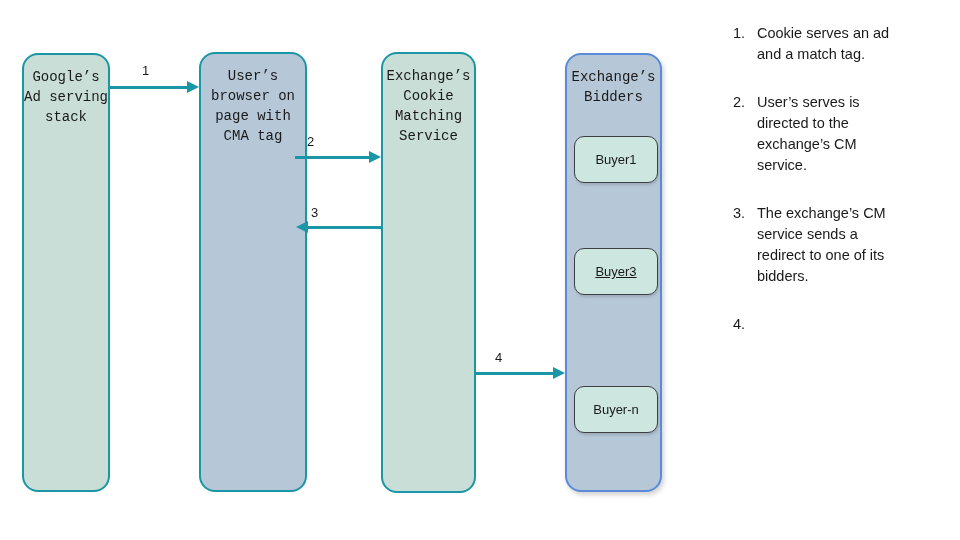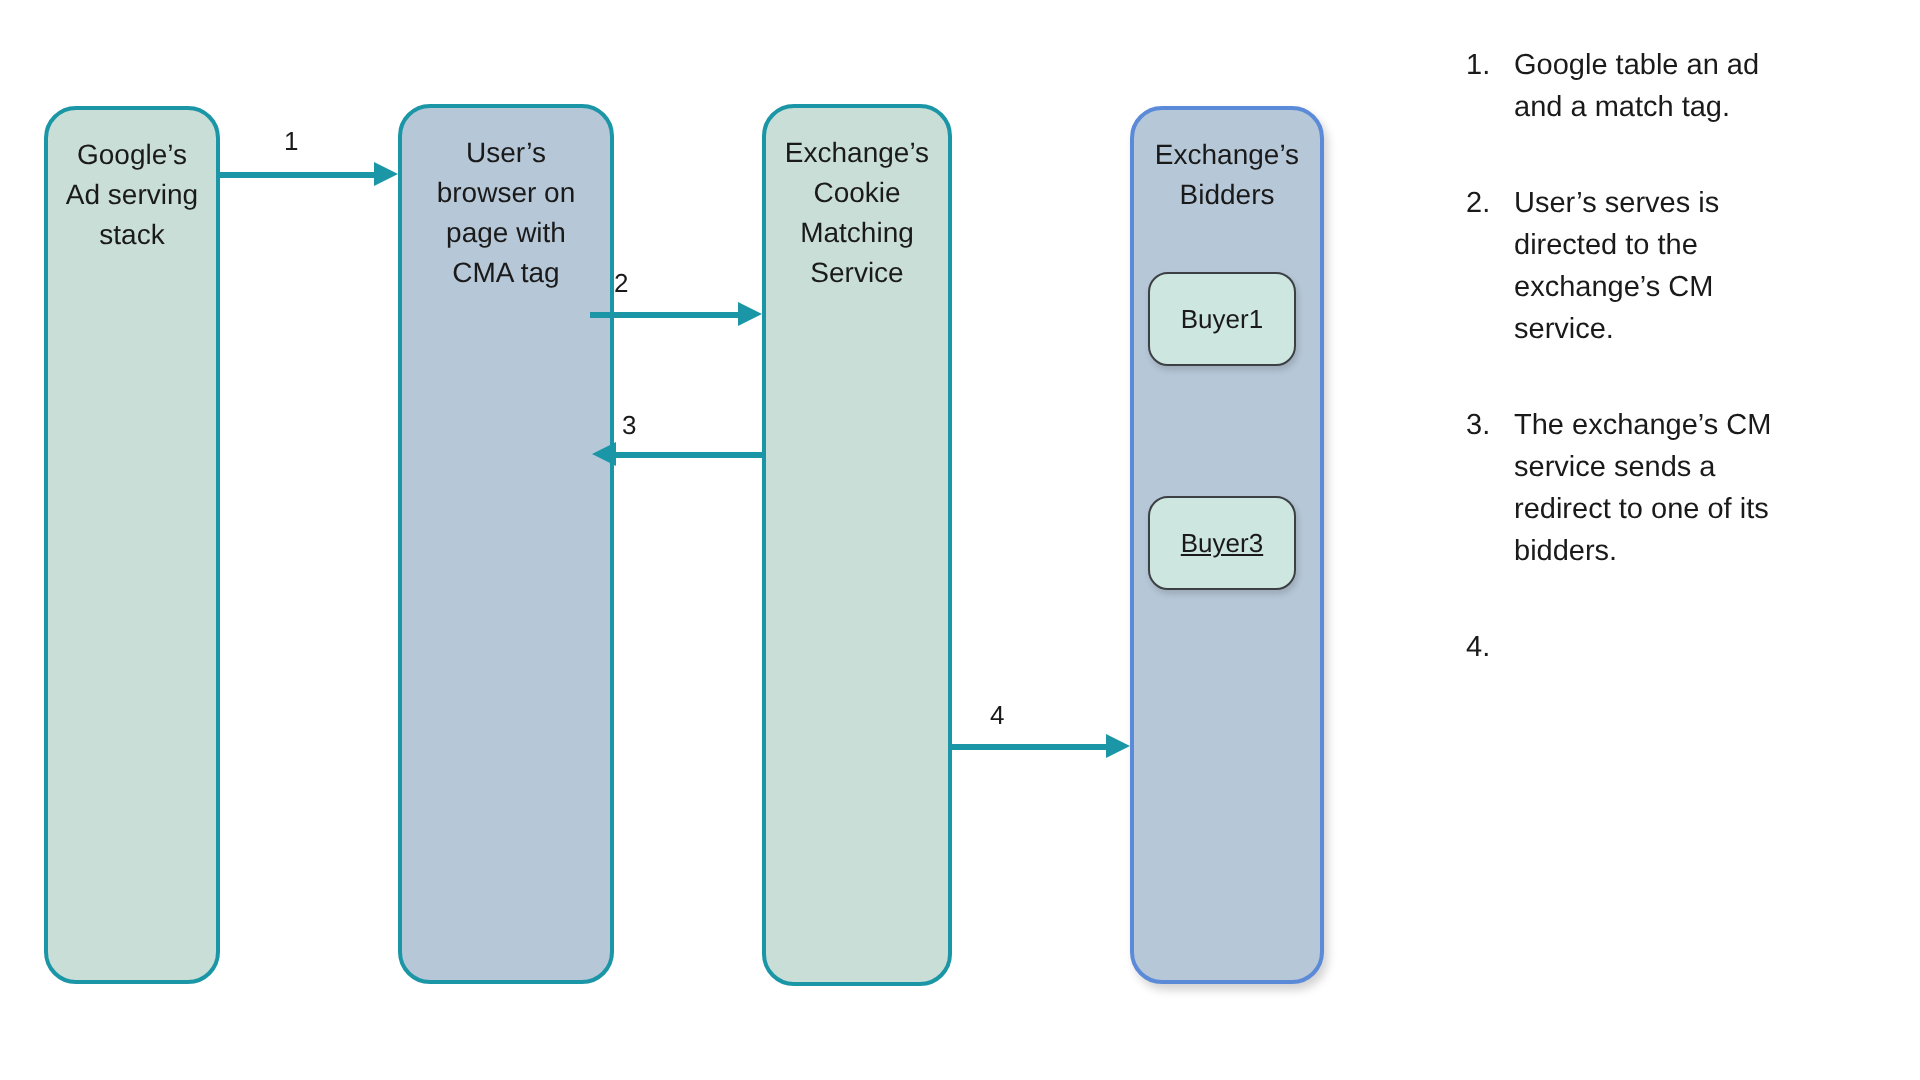--- a/index.html
+++ b/index.html
@@ -1,31 +1,31 @@
 <!DOCTYPE html>
 <html style="--teal: #1a96a6; --green-fill: #c8ded6; --blue-fill: #b6c7d7; --blue-border: #5b8bd8; --buyer-fill: #cde6e0; --buyer-border: #3c4043;"><head>
 <meta charset="utf-8">
 <style>
   html,body{margin:0;padding:0;background:#ffffff;}
   .canvas{
     position:relative;width:960px;height:540px;background:#ffffff;overflow:hidden;
     font-family:"Liberation Sans", sans-serif;color:#1a1a1a;
   }
   .node{
-    position:absolute;box-sizing:border-box;border-radius:16px;text-align:center;
+    position:absolute;box-sizing:border-box;border-radius:16px;text-align:center;font-family:Liberation Mono, monospace;
   }
   .node.green{background:var(--green-fill);border:2px solid var(--teal);}
   .node.blue{background:var(--blue-fill);border:2px solid var(--teal);}
   .node.bidders{background:var(--blue-fill);border:2px solid var(--blue-border);
     box-shadow:2px 3px 5px rgba(0,0,0,0.18);}
   .node-label{
     padding-top:12px;font-size:14px;line-height:20px;white-space:pre-line;
   }
   .buyer{
-    position:absolute;width:74px;height:47px;box-sizing:border-box;
+    position:absolute;width:84px;height:47px;box-sizing:border-box;
     background:var(--buyer-fill);border:1.5px solid var(--buyer-border);border-radius:10px;
     display:flex;align-items:center;justify-content:center;font-size:13px;
     box-shadow:1px 2px 3px rgba(0,0,0,0.15);
   }
   .arrow{position:absolute;height:3px;background:var(--teal);}
   .arrow.right::after{
     content:"";position:absolute;right:-11px;top:-5px;width:0;height:0;
     border-left:12px solid var(--teal);border-top:6px solid transparent;border-bottom:6px solid transparent;
   }
   .arrow.left::after{
@@ -69,37 +69,40 @@
     <div class="node-label">Exchange’s
 Bidders</div>
   </div>
 
   <div class="buyer" style="left:574px;top:136px;">
     <span>Buyer1</span>
   </div>
   <div class="buyer" style="left:574px;top:248px;text-decoration:underline;">
     <span>Buyer3</span>
   </div>
+  <div class="buyer" style="left:574px;top:386px;">
+    <span>Buyer-n</span>
+  </div>
 
   <div class="arrow right" style="left:110px;top:86px;width:78px;"></div>
   <div class="arrow-label" style="left:142px;top:64px;">1</div>
 
   <div class="arrow right" style="left:295px;top:156px;width:75px;"></div>
   <div class="arrow-label" style="left:307px;top:135px;">2</div>
 
   <div class="arrow left" style="left:307px;top:226px;width:74px;"></div>
   <div class="arrow-label" style="left:311px;top:206px;">3</div>
 
   <div class="arrow right" style="left:476px;top:372px;width:78px;"></div>
   <div class="arrow-label" style="left:495px;top:351px;">4</div>
 
   <div class="steps">
     <div class="step">
       <div class="step-num">1.</div>
-      <div class="step-text">Google table an ad
+      <div class="step-text">Cookie serves an ad
 and a match tag.</div>
     </div>
     <div class="step">
       <div class="step-num">2.</div>
       <div class="step-text">User’s serves is
 directed to the
 exchange’s CM
 service.</div>
     </div>
     <div class="step">

